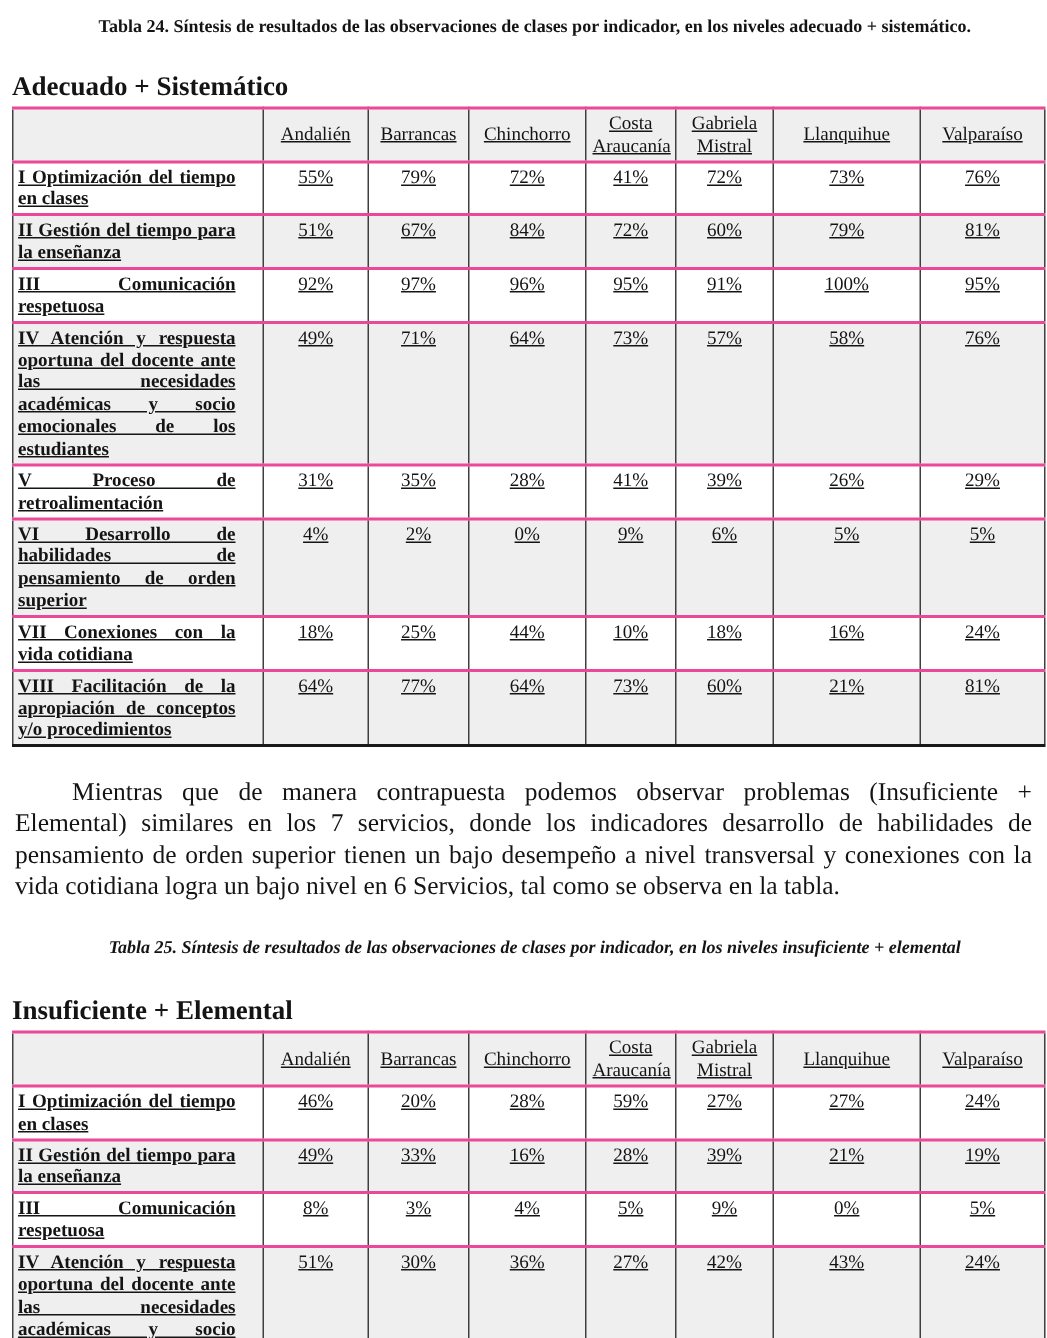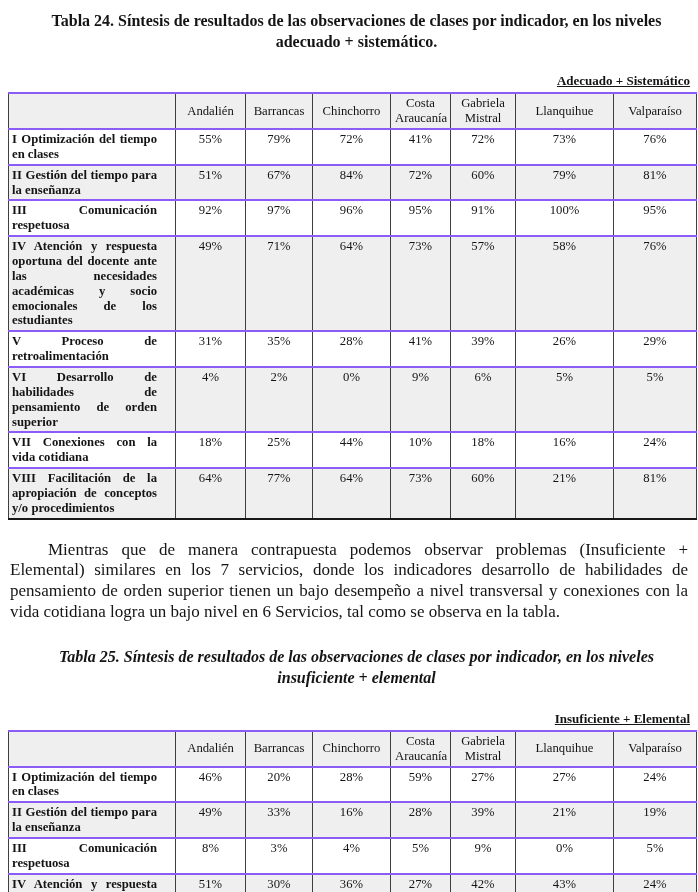--- a/index.html
+++ b/index.html
@@ -7,42 +7,41 @@
   body {
     width:698px; height:892px;
     font-family:"Liberation Serif", "DejaVu Serif", serif;
     color:#141414;
     overflow:hidden;
   }
   .page { width:698px; height:892px; padding:8px 8px 0 8px; overflow:hidden; }
 
   .doc-title {
     font-weight:bold;
-    font-size:16px;
+    font-size:12px;
     line-height:1.32;
     text-align:center;
     margin:2px 4px 0 19px;
   }
   .tbl-caption {
     font-weight:bold;
-    font-size:13px;
-    text-align:right;
+    font-size:18px;
+    text-align:left;
     margin-top:21px;
     margin-bottom:3px;
-    text-decoration:underline;
   }
   table {
     border-collapse:collapse;
     table-layout:fixed;
     width:682px;
     border-bottom:2px solid #181818;
   }
   thead tr { background:#efefef; }
   tbody tr:nth-child(even) { background:#efefef; }
-  tr { border-top:2px solid #8b5cf6; }
+  tr { border-top:2px solid #ec4899;text-decoration:underline; }
   th, td {
     border-left:1px solid #3f3f3f;
     border-right:1px solid #3f3f3f;
     font-size:12.7px;
     line-height:1.17;
     padding:2px 4px 2px 4px;
   }
   th {
     font-weight:normal;
     text-align:center;

